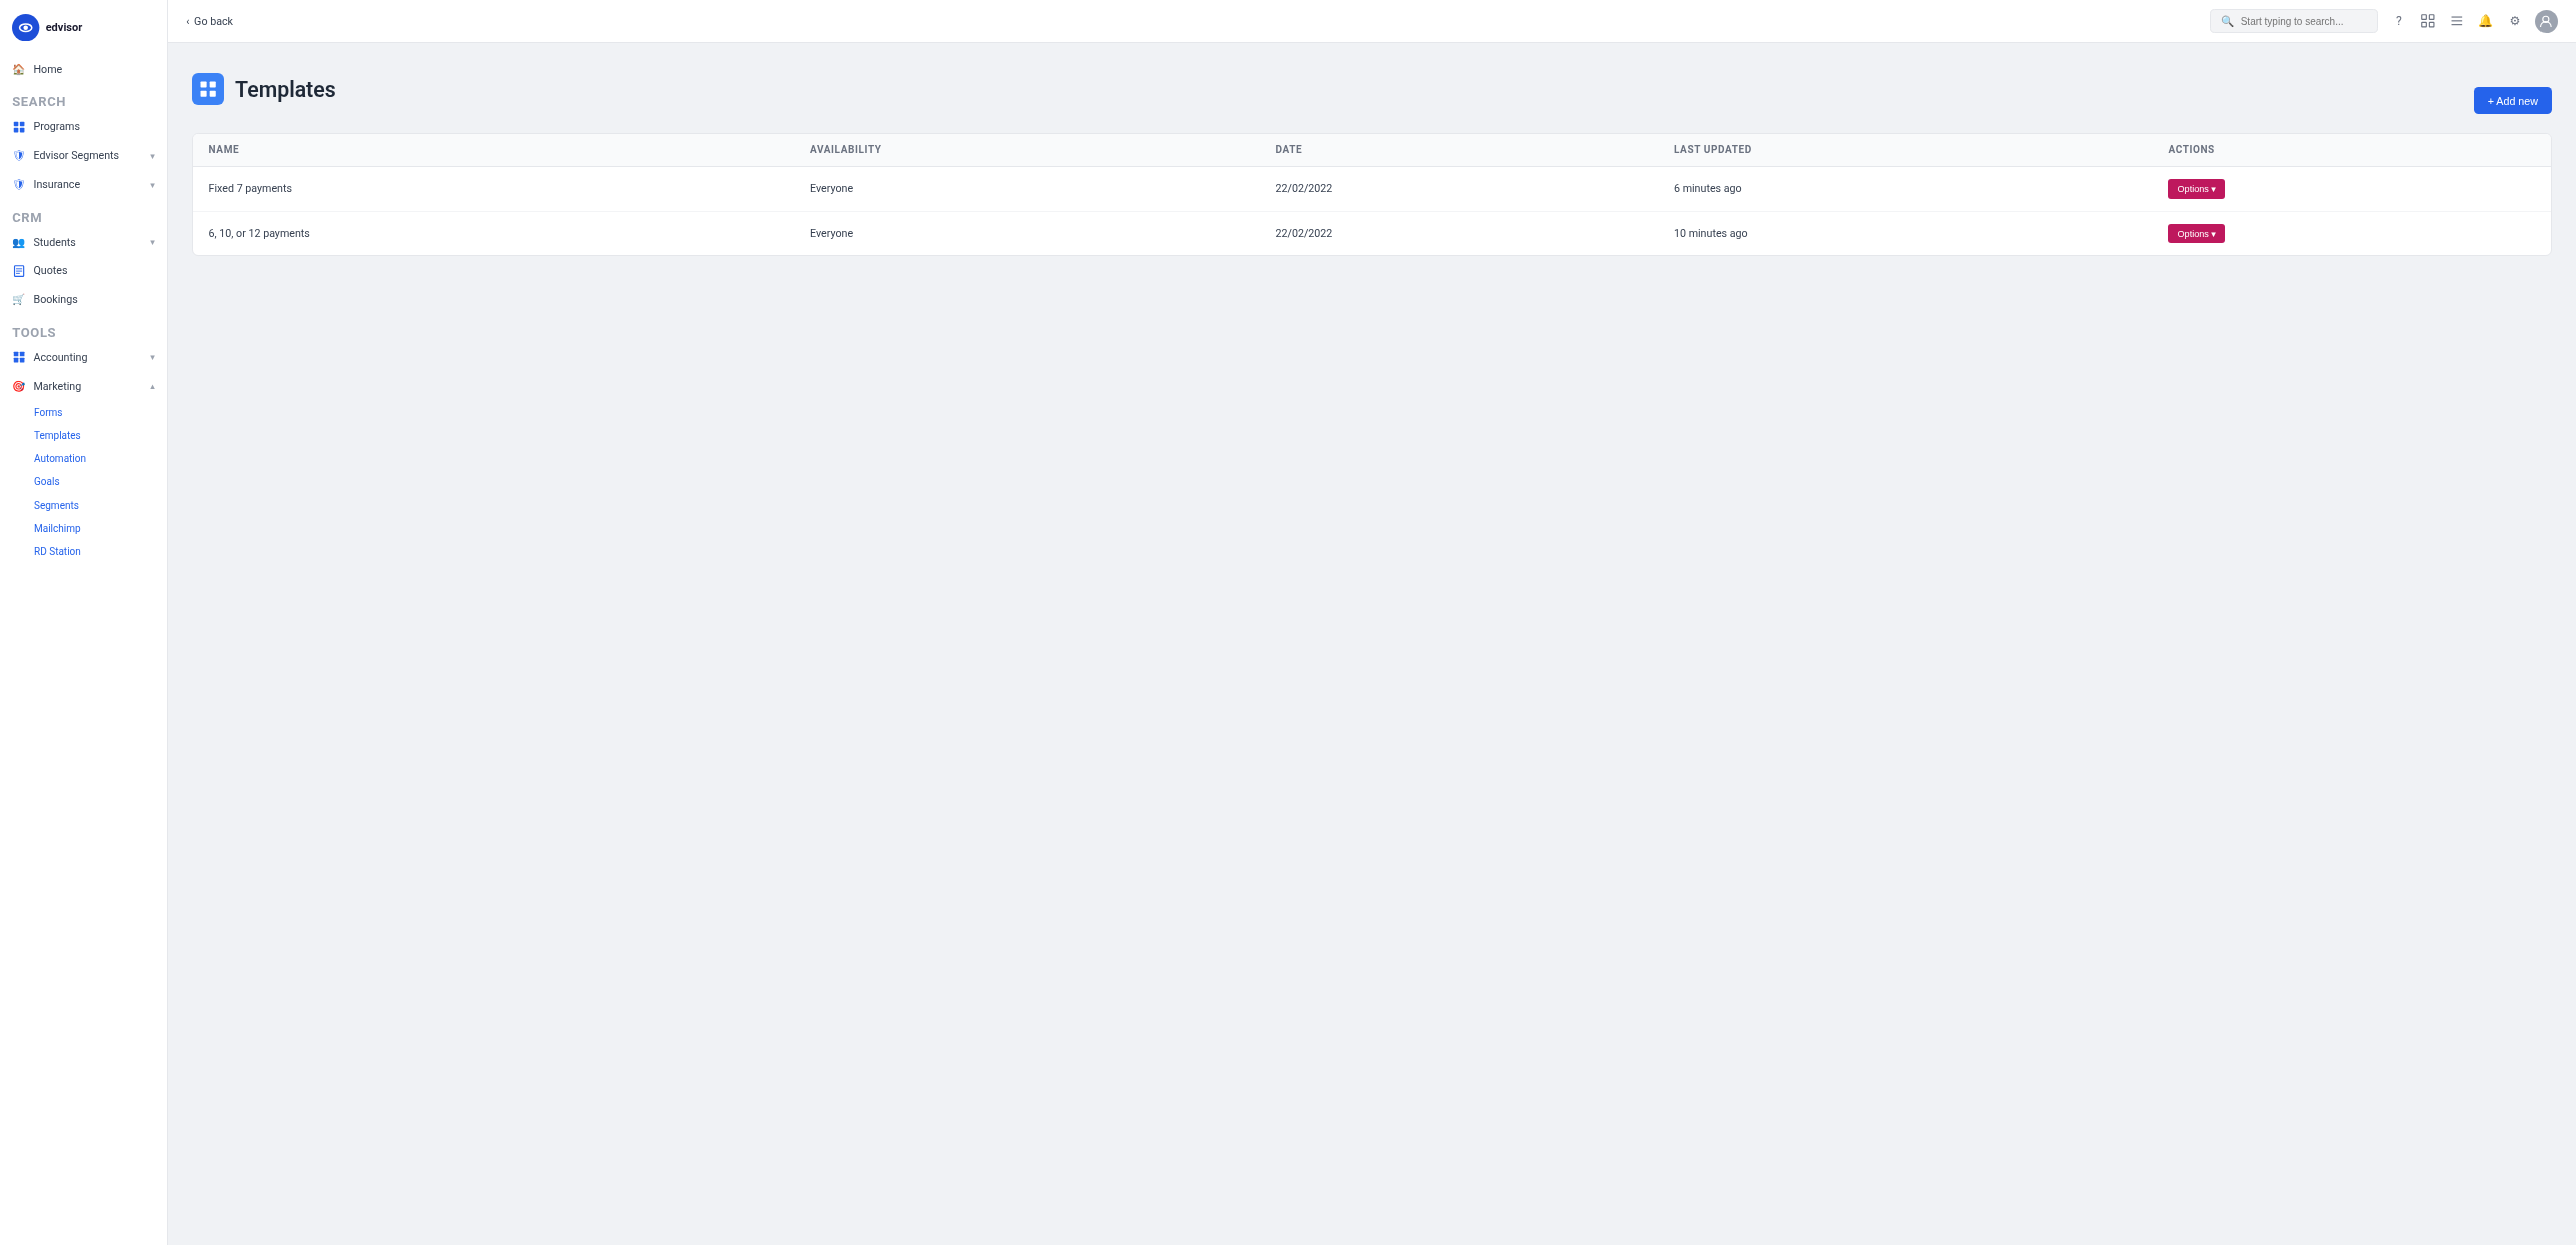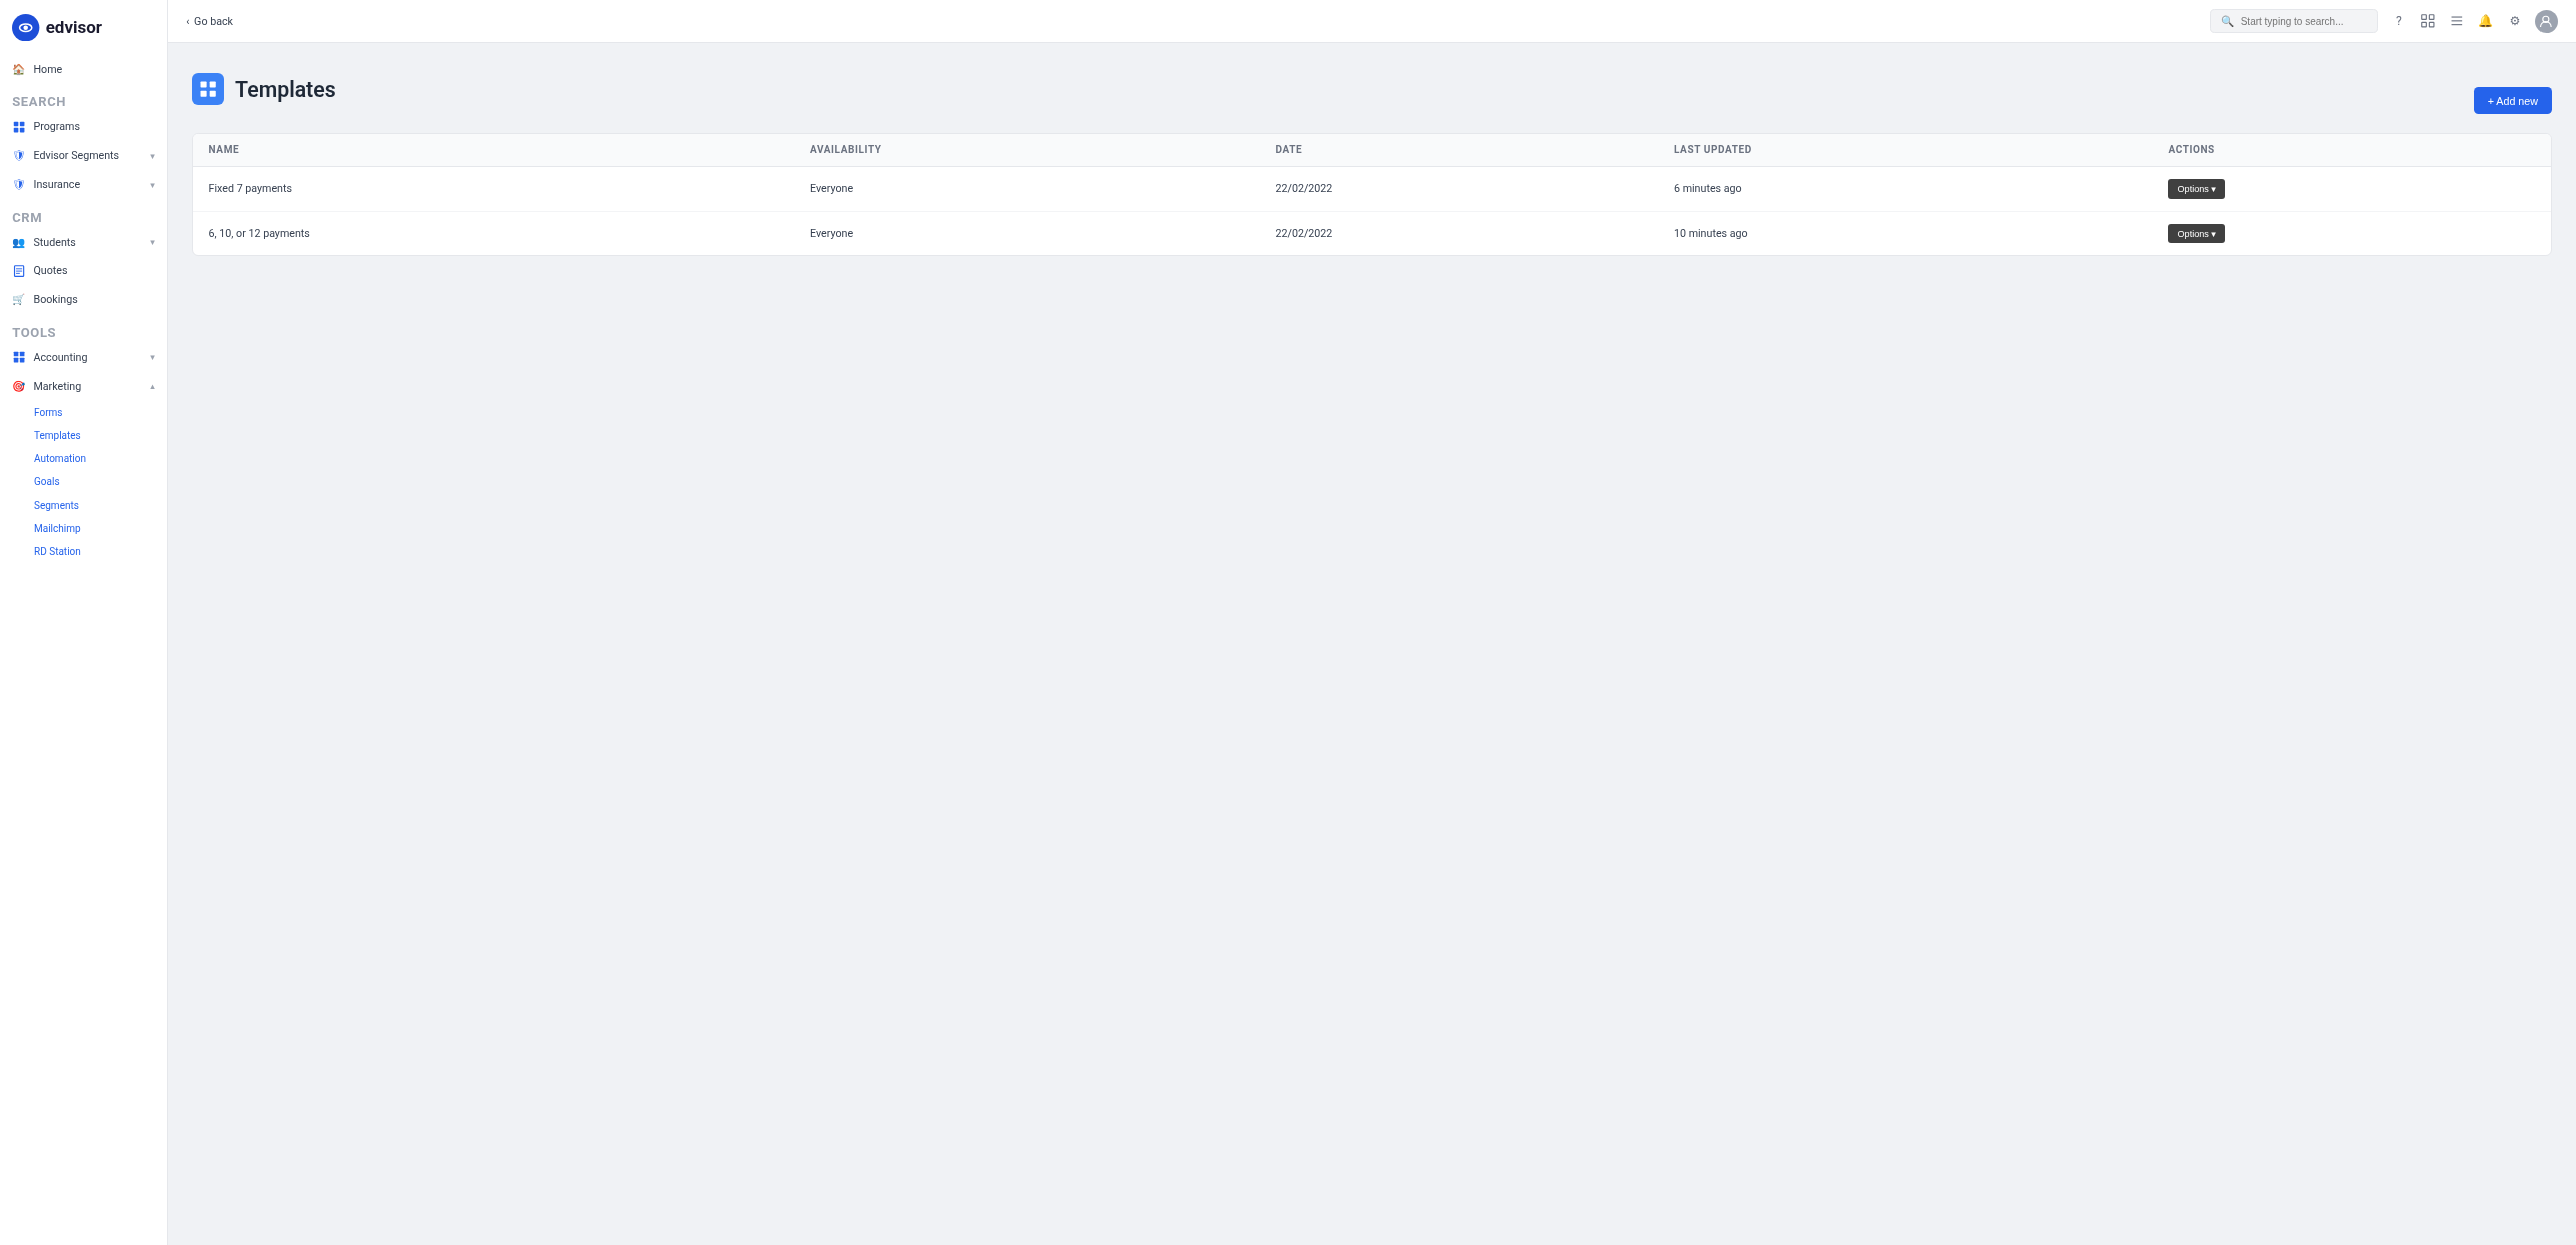--- a/index.html
+++ b/index.html
@@ -20,21 +20,21 @@
       padding: 13.7px 12.2px;
       display: flex;
       align-items: center;
       gap: 6.1px;
     }
     .logo-icon {
       width: 27.4px;
       height: 27.4px;
     }
     .logo-text {
-      font-size: 17px;
+      font-size: 11px;
       font-weight: 700;
       color: #1a1a2e;
     }
     .sidebar-nav { flex: 1; }
     .nav-item {
       display: flex;
       align-items: center;
       gap: 7.6px;
       padding: 7.6px 12.2px;
       cursor: pointer;
@@ -251,21 +251,21 @@
     .table td {
       padding: 12.2px 15.2px;
       font-size: 10.7px;
       color: #374151;
       border-bottom: 0.8px solid #f3f4f6;
     }
     .table tbody tr:last-child td {
       border-bottom: none;
     }
     .options-btn {
-      background: #404040;
+      background: #be185d;
       color: white;
       border: none;
       border-radius: 3px;
       padding: 4.6px 9.1px;
       font-size: 9.1px;
       cursor: pointer;
       display: flex;
       align-items: center;
       gap: 3px;
     }

